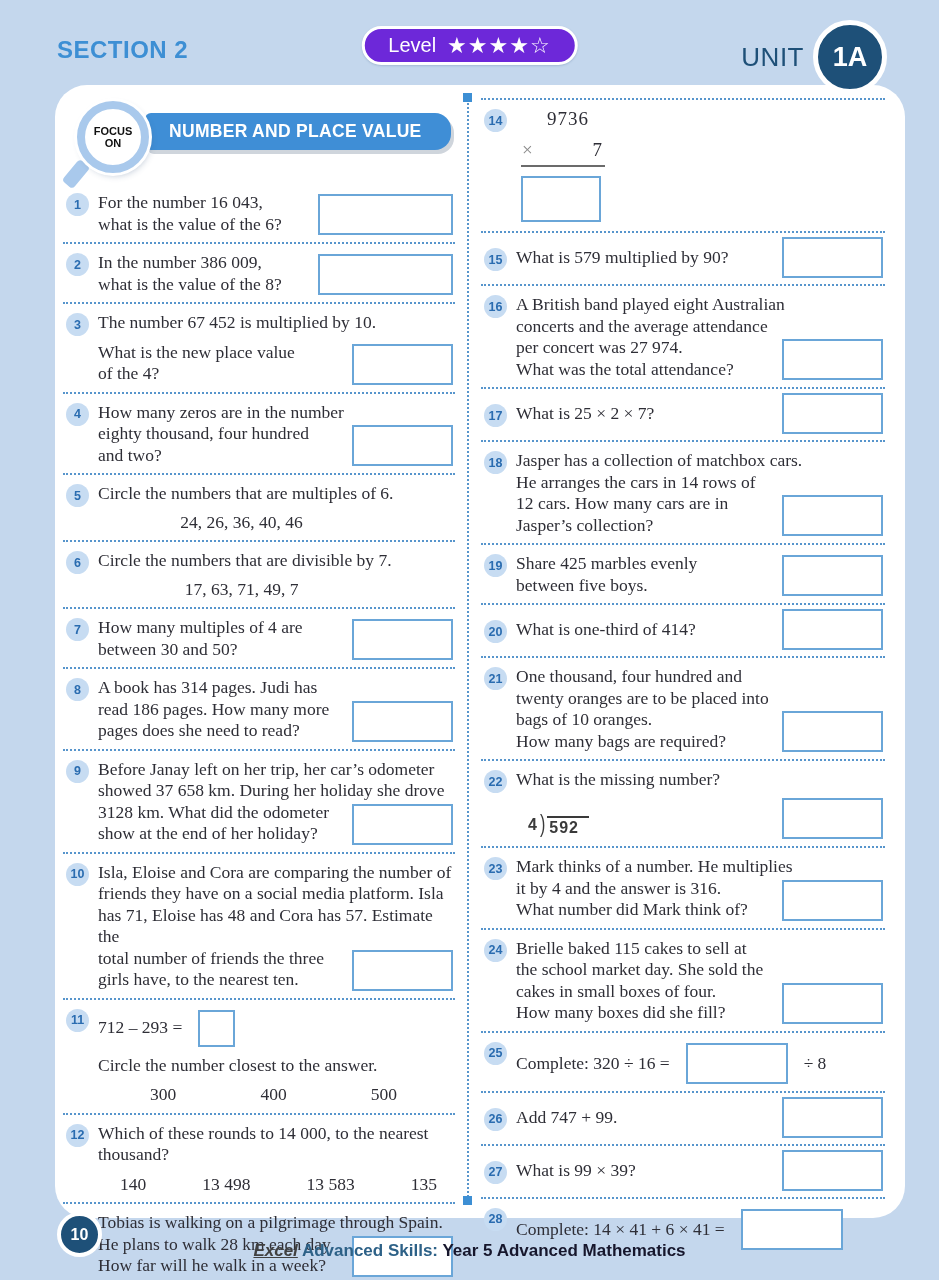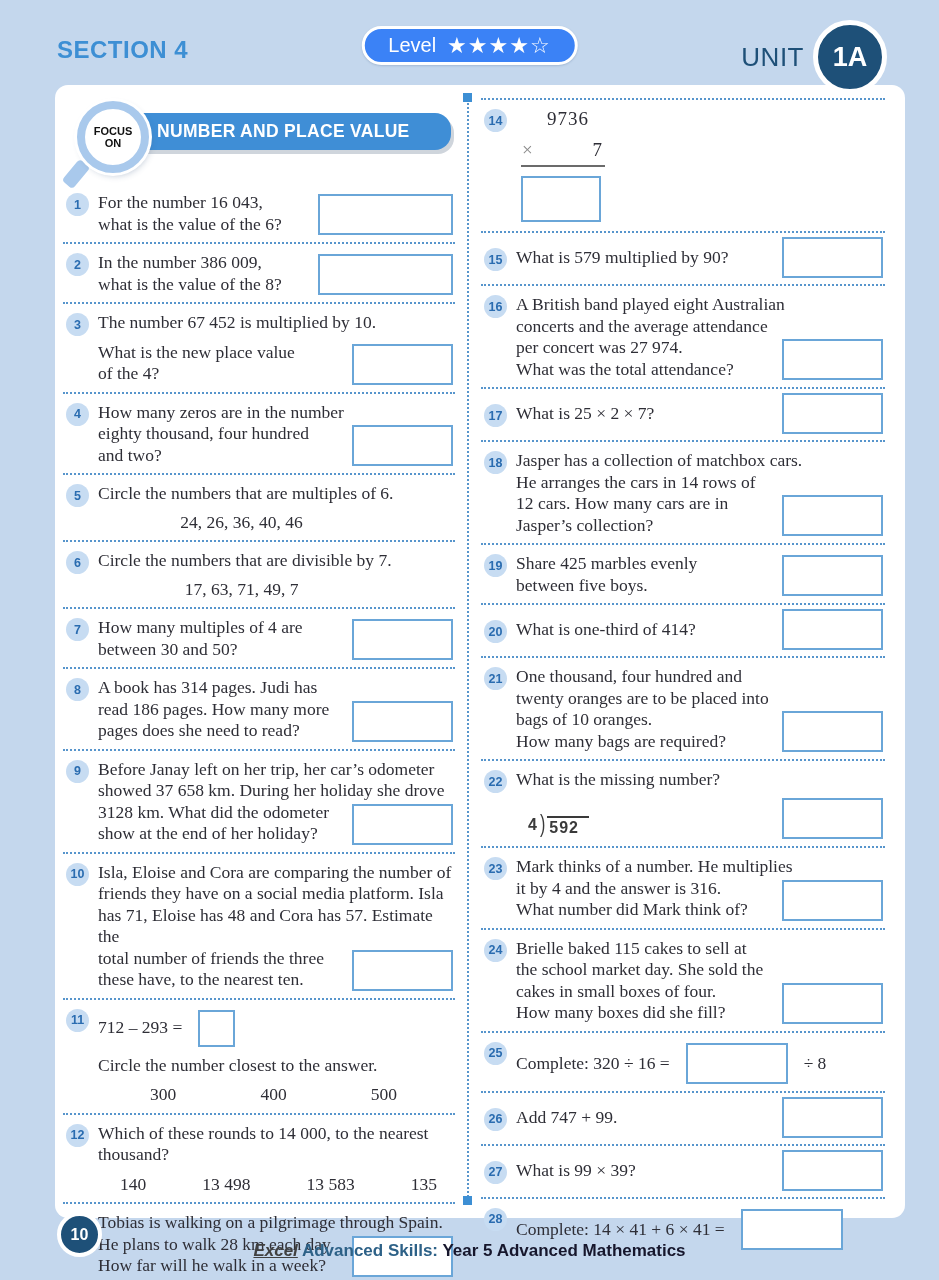--- a/index.html
+++ b/index.html
@@ -9,40 +9,40 @@
     font-family:"Liberation Serif", serif;
   }
   
   .section-title {
     position:absolute; left:57px; top:36px;
     font-family:"Liberation Sans", sans-serif; font-weight:bold;
     font-size:24px; color:#3d8fd4; letter-spacing:.5px;
   }
   .level-pill {
     position:absolute; left:50%; transform:translateX(-50%); top:26px;
-    background:#3b82f6; border:3px solid #fff; border-radius:26px;
+    background:#6d28d9; border:3px solid #fff; border-radius:26px;
     padding:5px 24px; display:flex; align-items:center; gap:11px;
     box-shadow:0 1px 2px rgba(70,100,140,.25);
   }
   .level-label { color:#fff; font-family:"Liberation Sans", sans-serif; font-size:20px; }
   .level-stars { color:#fff; font-size:22px; letter-spacing:1px; line-height:1; padding-top:1px; }
   .unit-group { position:absolute; right:52px; top:20px; display:flex; align-items:center; z-index:6; }
   .unit-label {
     font-family:"Liberation Sans", sans-serif; font-weight:normal;
     font-size:26px; color:#1e5078; margin-right:9px; letter-spacing:.5px;
   }
   .unit-circle {
     width:64px; height:64px; border-radius:50%; background:#1e5078;
     border:5px solid #fff; color:#fff; display:flex; align-items:center; justify-content:center;
     font-family:"Liberation Sans", sans-serif; font-weight:bold; font-size:27px;
   }
   
   .card {
     position:absolute; left:55px; top:85px; width:850px; height:1133px;
-    background:#fff; border-radius:13px;
+    background:#fff; border-radius:32px;
   }
   .columns { display:flex; padding-top:13px; height:calc(100% - 13px); box-sizing:border-box; }
   .col-left  { width:412px; padding:0 12px 0 8px;  box-sizing:border-box; }
   .col-right { flex:1; border-left:2px dotted #5795cc; padding:0 20px 0 12px; box-sizing:border-box; position:relative; }
   .col-right::before, .col-right::after {
     content:""; position:absolute; left:-6px; width:9px; height:9px; background:#3d8fd4;
   }
   .col-right::before { top:-5px; }
   .col-right::after  { bottom:0px; }
   
@@ -54,21 +54,21 @@
     display:flex; flex-direction:column; align-items:center; justify-content:center;
     z-index:3; font-family:"Liberation Sans", sans-serif; font-weight:bold;
     font-size:11px; line-height:1.1; color:#101010; text-align:center;
   }
   .handle {
     position:absolute; left:6px; top:62px; width:14px; height:28px;
     background:#a9c9ec; border-radius:4px; transform:rotate(40deg);
     box-shadow:0 0 0 3px #fff; z-index:2;
   }
   .focus-banner {
-    position:absolute; left:70px; right:4px; top:15px; height:37px;
+    position:absolute; left:82px; right:4px; top:15px; height:37px;
     background:#3f8ed6; border-radius:6px 16px 16px 6px;
     color:#fff; font-family:"Liberation Sans", sans-serif; font-weight:bold;
     font-size:17.5px; letter-spacing:.3px; display:flex; align-items:center;
     padding-left:24px; box-shadow:3px 4px 0 rgba(95,115,140,.30); z-index:1;
   }
   
   .q { position:relative; display:flex; border-bottom:2px dotted #5795cc; padding:6px 0 7px; }
   .q:last-child { border-bottom:none; }
   .col-right .q.first { border-top:2px dotted #5795cc; }
   .qnum {
@@ -121,21 +121,21 @@
   .footer-text {
     position:absolute; left:0; right:0; bottom:19px; text-align:center;
     font-family:"Liberation Sans", sans-serif; font-weight:bold; font-size:17px; color:#16162c;
   }
   .footer-excel  { font-style:italic; color:#404040;text-decoration:underline; }
   .footer-series { color:#2d6187; }
 </style>
 </head>
 <body>
 
-<div class="section-title">SECTION 4</div>
+<div class="section-title">SECTION 2</div>
 
 <div class="level-pill">
   <span class="level-label">Level</span>
   <span class="level-stars">★★★★☆</span>
 </div>
 
 <div class="unit-group">
   <span class="unit-label">UNIT</span>
   <span class="unit-circle">1A</span>
 </div>
@@ -228,21 +228,21 @@
             </div>
             <div class="qbox"></div>
           </div>
           <div class="q">
             <span class="qnum">10</span>
             <div class="qbody">
               <div class="qline">Isla, Eloise and Cora are comparing the number of</div>
               <div class="qline">friends they have on a social media platform. Isla</div>
               <div class="qline">has 71, Eloise has 48 and Cora has 57. Estimate the</div>
               <div class="qline">total number of friends the three</div>
-              <div class="qline">these have, to the nearest ten.</div>
+              <div class="qline">girls have, to the nearest ten.</div>
             </div>
             <div class="qbox"></div>
           </div>
           <div class="q">
             <span class="qnum">11</span>
             <div class="qbody">
               <div class="qinline">
                 <span class="ipre">712 – 293 =</span>
                 <span class="ibox sm"></span>
               </div>

